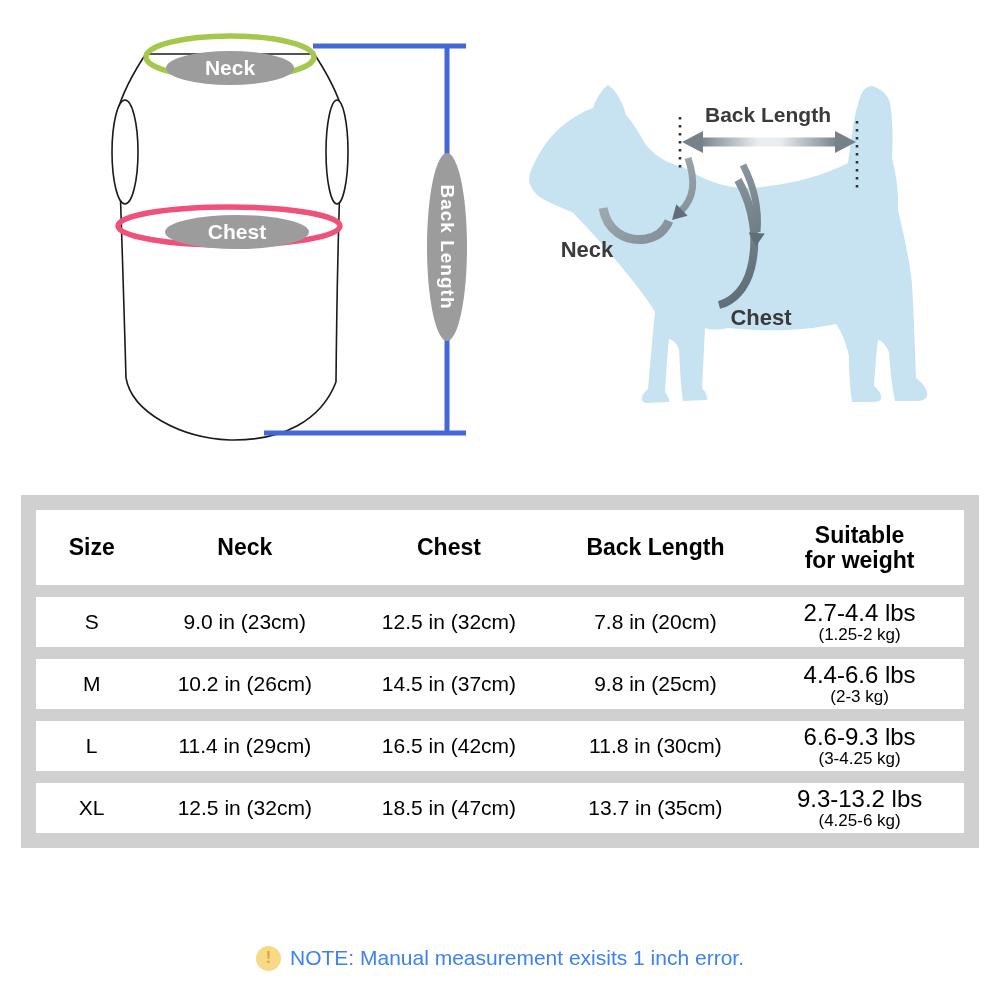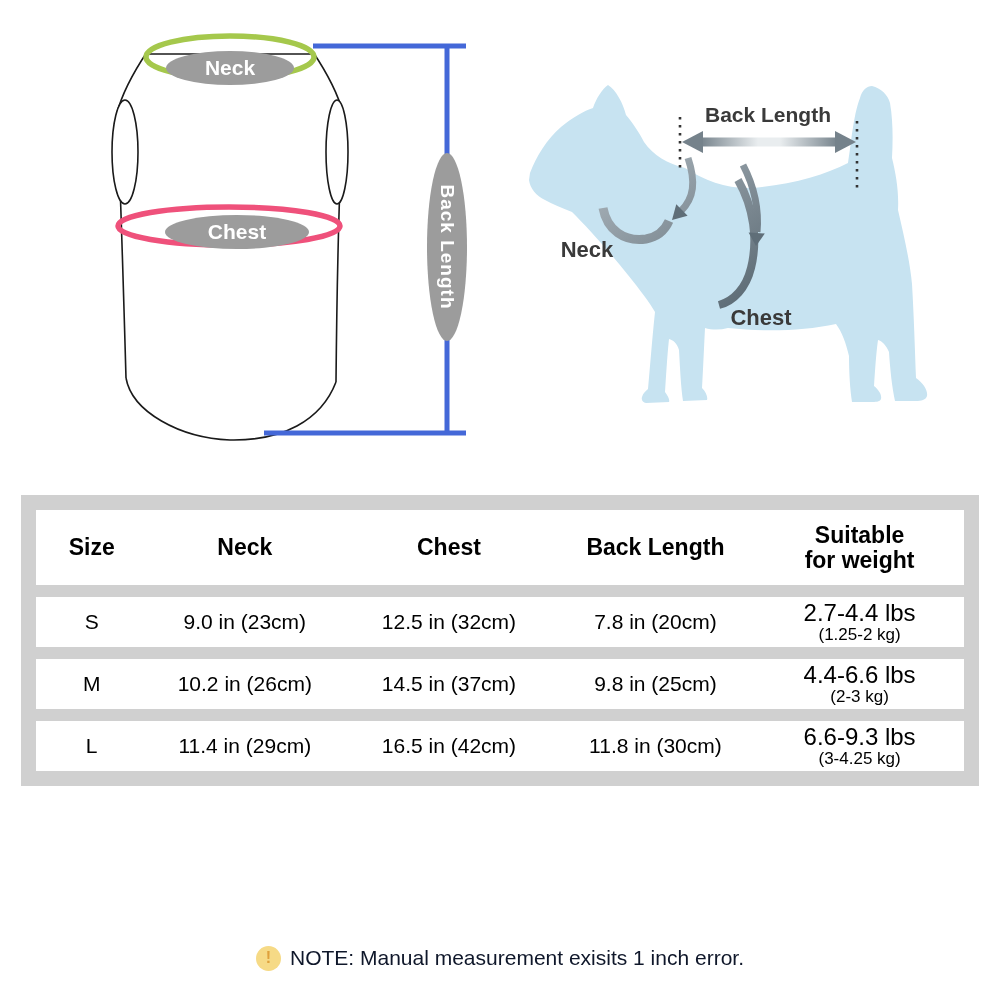--- a/index.html
+++ b/index.html
@@ -28,21 +28,21 @@
   
   #note{
     position:absolute;left:0;top:942px;width:1000px;height:32px;
     display:flex;align-items:center;justify-content:center;gap:9px;
   }
   .note-icon{
     width:25px;height:25px;border-radius:50%;background:#f6da86;
     color:#dfa13c;font-weight:bold;font-size:16px;
     display:flex;align-items:center;justify-content:center;flex:0 0 auto;
   }
-  .note-text{font-size:21px;color:#0f172a;}
+  .note-text{font-size:21px;color:#3b82f6;}
 </style>
 </head>
 <body>
 
 <div class="page">
 
   <svg class="abs" style="left:80px;top:10px;" width="420" height="440" viewBox="0 0 420 440">
 
     <g stroke="#1a1a1a" stroke-width="1.6" fill="none">
       <path d="M 67 44 L 233 44"></path>
@@ -209,20 +209,30 @@
         <tr>
           <td>L</td>
           <td>11.4 in (29cm)</td>
           <td>16.5 in (42cm)</td>
           <td>11.8 in (30cm)</td>
           <td>
             <div class="wt1">6.6-9.3 lbs</div>
             <div class="wt2">(3-4.25 kg)</div>
           </td>
         </tr>
+        <tr>
+          <td>XL</td>
+          <td>12.5 in (32cm)</td>
+          <td>18.5 in (47cm)</td>
+          <td>13.7 in (35cm)</td>
+          <td>
+            <div class="wt1">9.3-13.2 lbs</div>
+            <div class="wt2">(4.25-6 kg)</div>
+          </td>
+        </tr>
       </tbody>
     </table>
   </div>
 
   <div id="note">
     <span class="note-icon">!</span>
     <span class="note-text">NOTE: Manual measurement exisits 1 inch error.</span>
   </div>
 
 </div>

